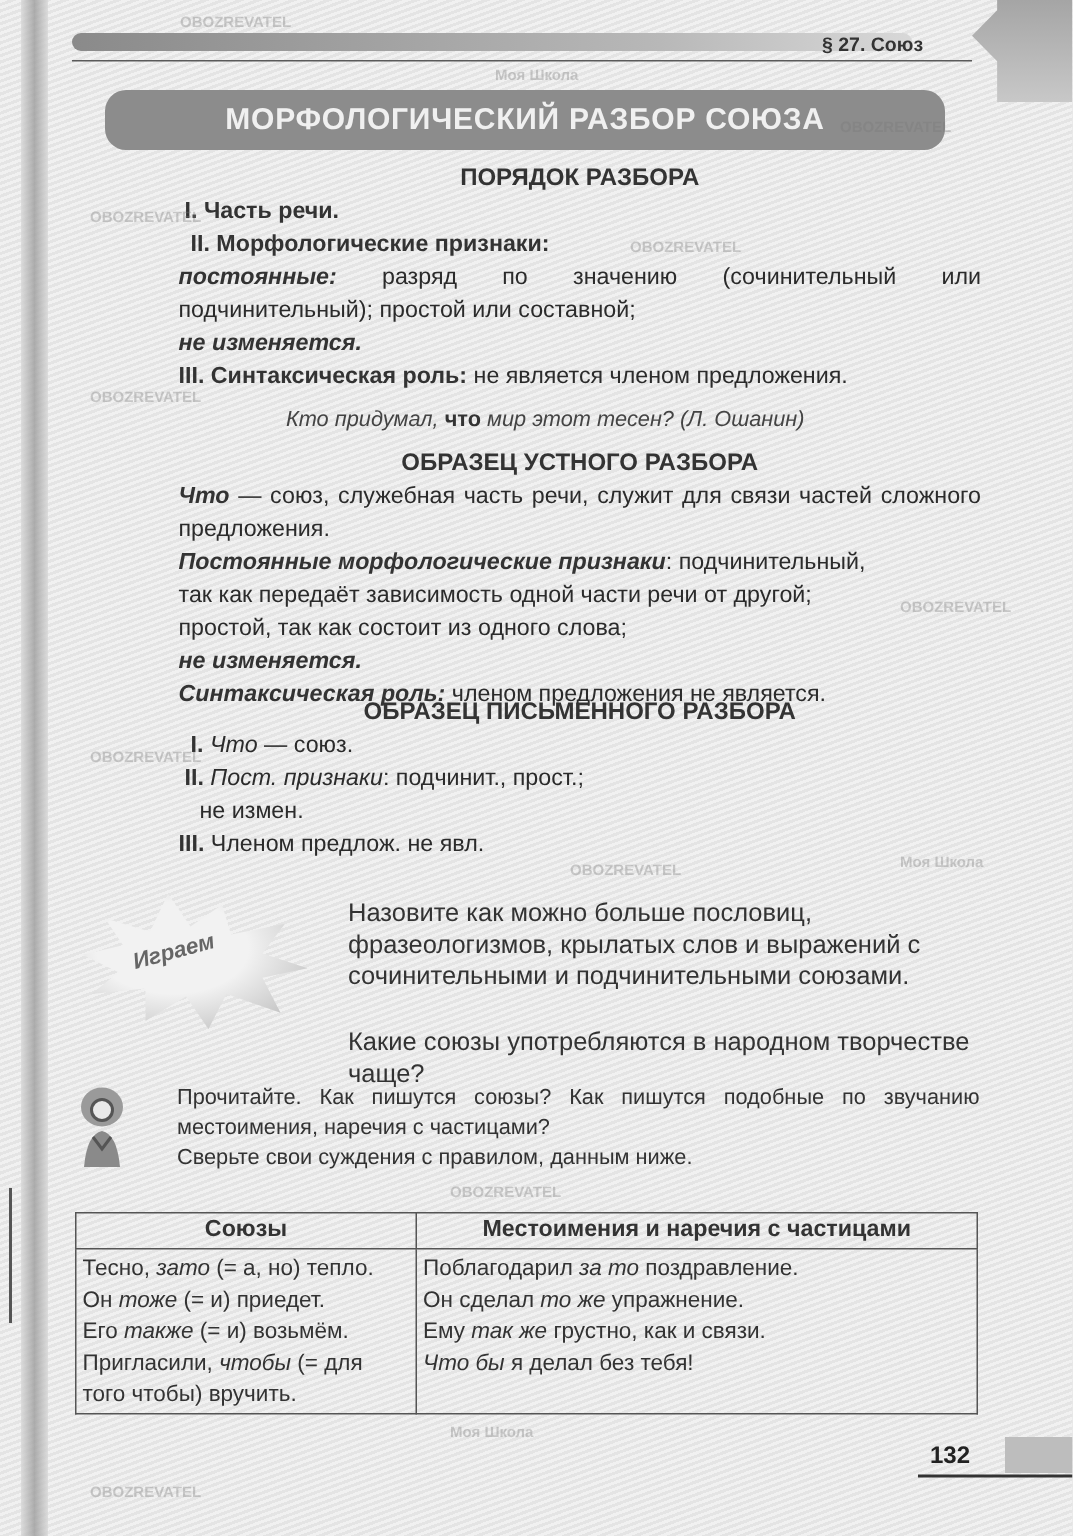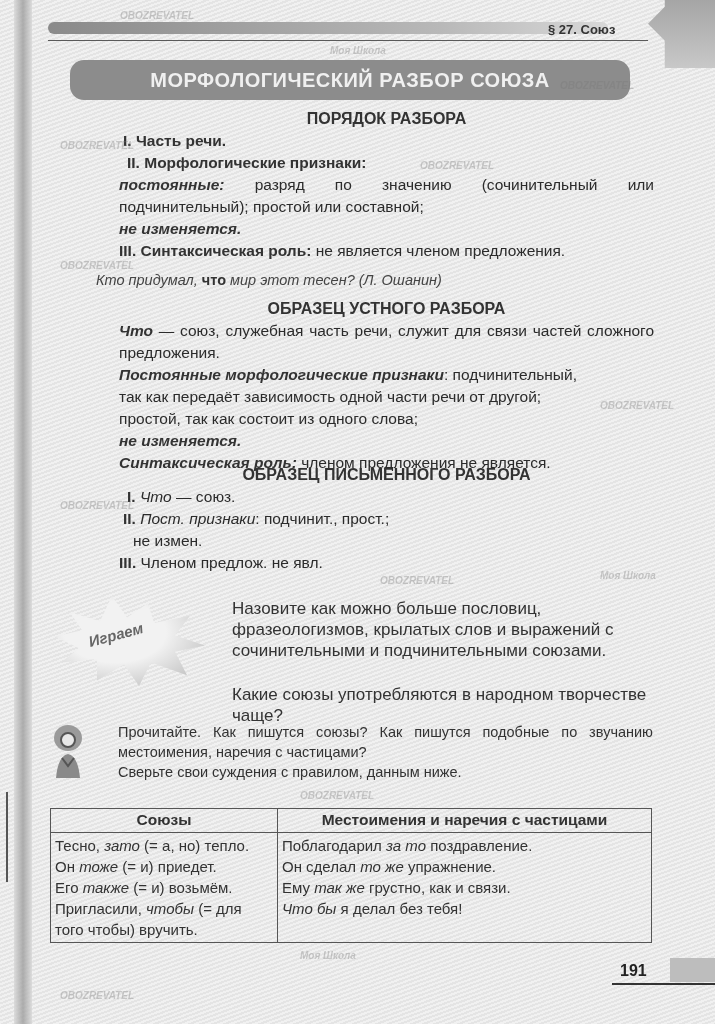--- a/index.html
+++ b/index.html
@@ -44,21 +44,21 @@
       background: #8c8c8c; border-radius: 14px;
       display: flex; align-items: center; justify-content: center;
       color: #f0f0f0; font-weight: bold; font-size: 20px; letter-spacing: 0.5px;
     }
     .block { position: absolute; left: 96px; width: 535px; font-size: 15.5px; line-height: 22px; margin-left: 23px; }
     .h2 { text-align: center; font-weight: bold; font-size: 16px; color: #333; }
     .b { font-weight: bold; color: #333; }
     .bi { font-weight: bold; font-style: italic; color: #333; }
     .i { font-style: italic; }
     .justify { text-align: justify; }
-    .quote { position: absolute; left: 96px; top: 272px; width: 535px; text-align: left; font-style: italic; font-size: 14.5px; color: #444; }
+    .quote { position: absolute; left: 96px; top: 272px; width: 535px; text-align: center; font-style: italic; font-size: 14.5px; color: #444; }
     .indent1 { padding-left: 8px; }
     .indent2 { padding-left: 4px; }
     .indent3 { padding-left: 14px; }
     .star {
       position: absolute; left: 55px; top: 596px; width: 150px; height: 90px;
       background: radial-gradient(ellipse at 40% 40%, #f2f2f2 40%, #b0b0b0 100%);
       clip-path: polygon(0 45%, 18% 38%, 10% 18%, 30% 28%, 38% 0, 48% 24%, 62% 8%, 66% 30%, 90% 22%, 80% 44%, 100% 55%, 80% 62%, 88% 88%, 64% 74%, 56% 100%, 46% 76%, 28% 94%, 28% 70%, 4% 74%, 16% 58%);
     }
     .star-label {
       position: absolute; left: 88px; top: 626px; font-size: 15px; font-weight: bold; font-style: italic;
@@ -77,21 +77,21 @@
     }
     table.rules th, table.rules td { border: 1px solid #555; vertical-align: top; }
     table.rules th { font-weight: bold; text-align: center; padding: 2px 4px; height: 24px; font-size: 15.5px; }
     table.rules td { padding: 2px 4px; line-height: 21px; }
     table.rules td.left { width: 227px; }
     .page-num {
       position: absolute; left: 620px; top: 962px; font-size: 16px; font-weight: bold; color: #222;
     }
     .page-num-line { position: absolute; left: 612px; top: 983px; width: 103px; height: 2px; background: #333; }
     .page-num-shade { position: absolute; left: 670px; top: 958px; width: 45px; height: 24px; background: #bdbdbd; }
-    .wm { position: absolute; font-size: 10px; color: rgba(120,120,120,0.35); font-weight: bold; font-style: italic; white-space: nowrap; }
+    .wm { position: absolute; font-size: 10px; color: rgba(120,120,120,0.35); font-weight: bold; white-space: nowrap; }
   </style>
 </head>
 <body>
 
 <div class="page">
   <div class="spine"></div>
 
   <div class="header-bar"></div>
   <div class="header-line"></div>
   <div class="running-head">§ 27. Союз</div>
@@ -189,21 +189,21 @@
           <div><span>Поблагодарил </span><span class="i">за то</span><span> поздравление.</span></div>
           <div><span>Он сделал </span><span class="i">то же</span><span> упражнение.</span></div>
           <div><span>Ему </span><span class="i">так же</span><span> грустно, как и связи.</span></div>
           <div><span></span><span class="i">Что бы</span><span> я делал без тебя!</span></div>
         </td>
       </tr>
     </tbody>
   </table>
 
   <div class="page-num-shade"></div>
-  <div class="page-num">191</div>
+  <div class="page-num">132</div>
   <div class="page-num-line"></div>
 
   <span class="wm" style="left:120px;top:10px;">OBOZREVATEL</span>
   <span class="wm" style="left:330px;top:45px;">Моя Школа</span>
   <span class="wm" style="left:560px;top:80px;">OBOZREVATEL</span>
   <span class="wm" style="left:60px;top:140px;">OBOZREVATEL</span>
   <span class="wm" style="left:420px;top:160px;">OBOZREVATEL</span>
   <span class="wm" style="left:60px;top:260px;">OBOZREVATEL</span>
   <span class="wm" style="left:600px;top:400px;">OBOZREVATEL</span>
   <span class="wm" style="left:60px;top:500px;">OBOZREVATEL</span>

